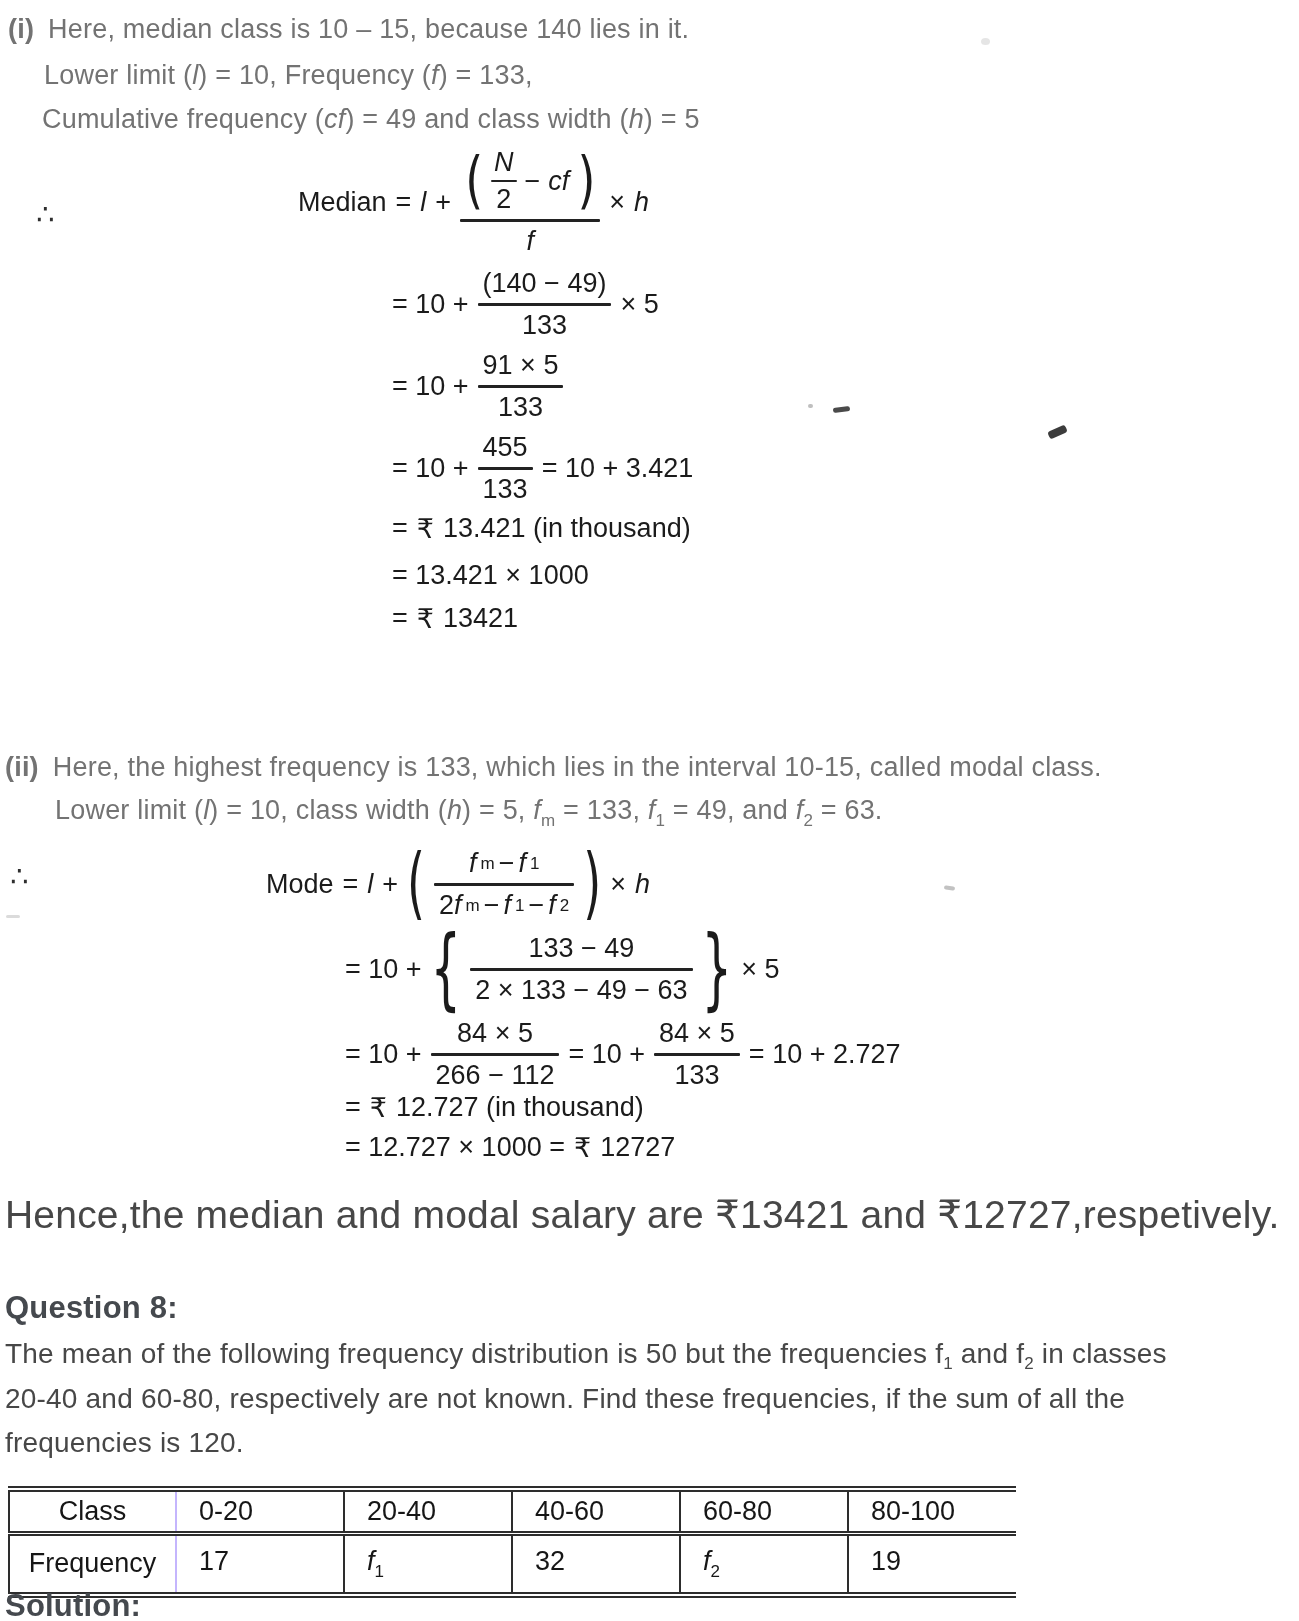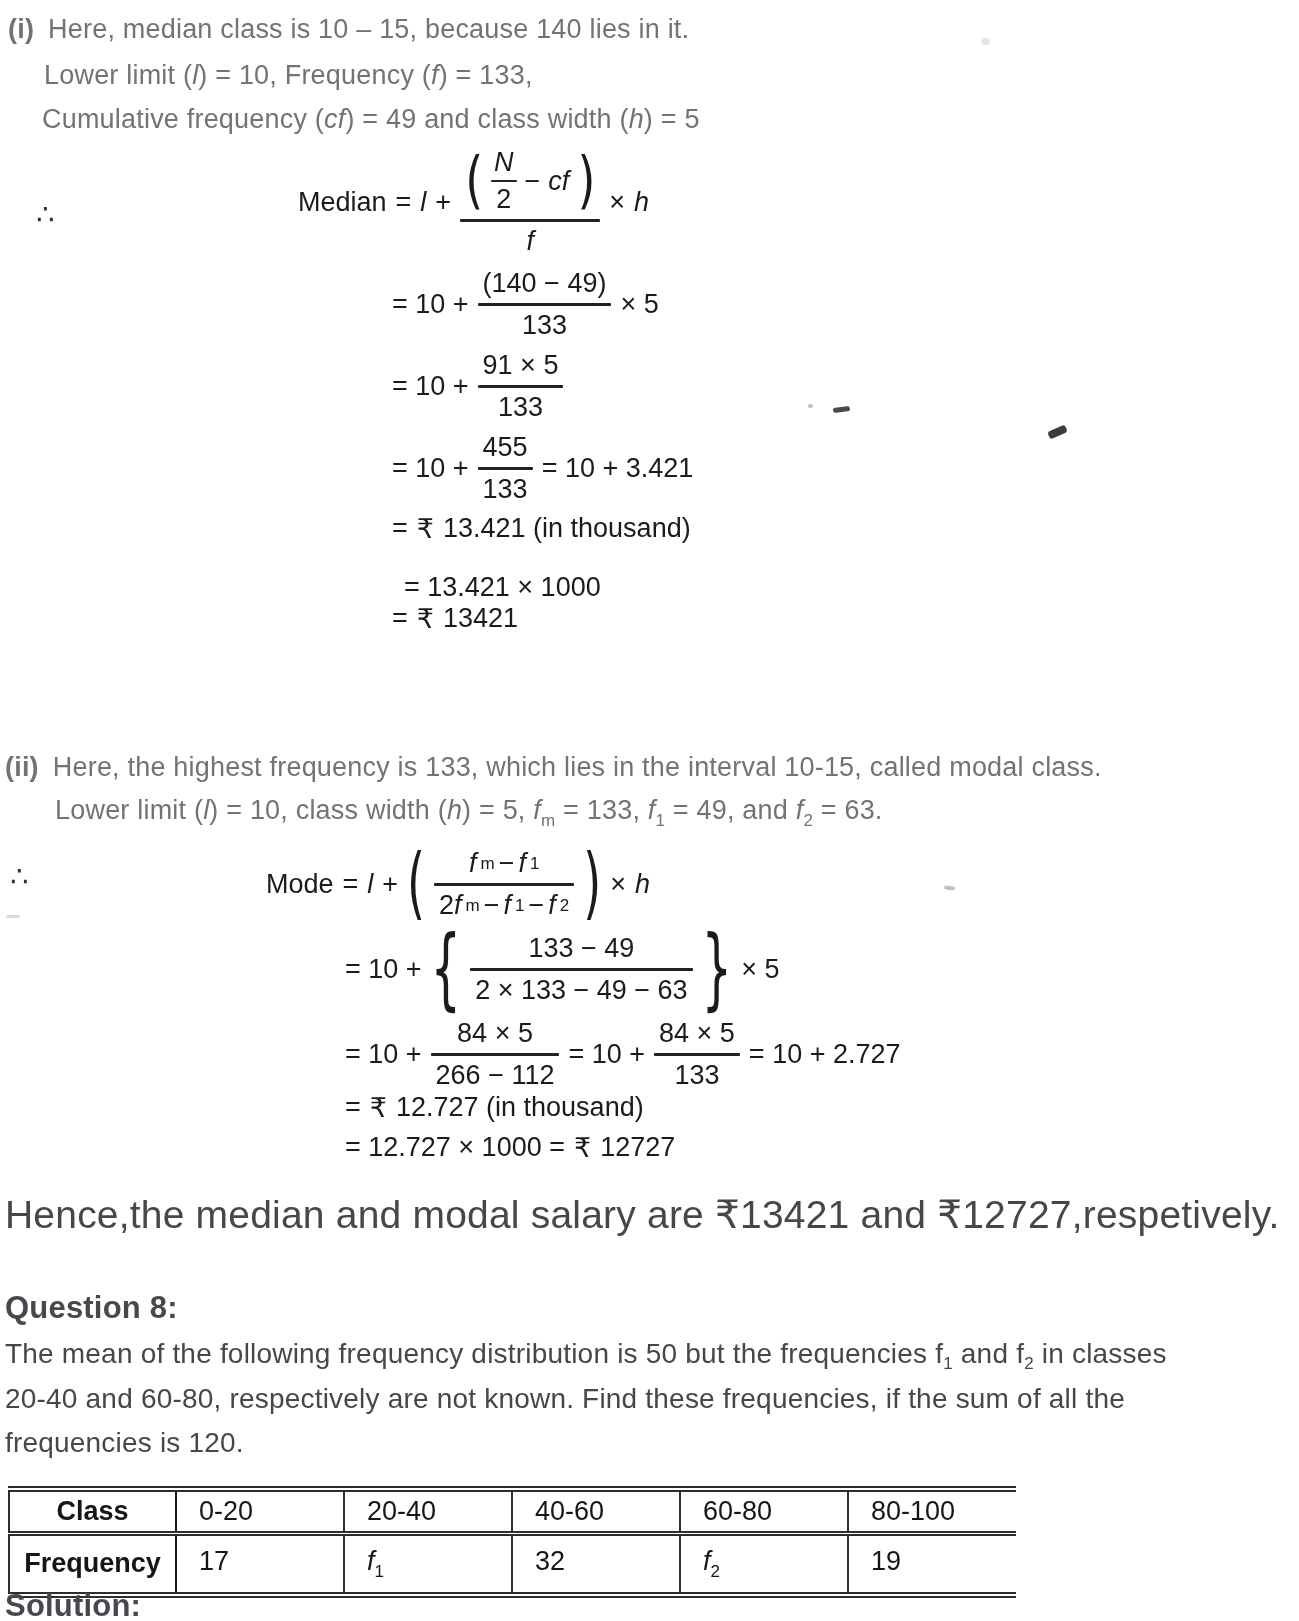--- a/index.html
+++ b/index.html
@@ -48,23 +48,23 @@
   .qtable {
     border-collapse: collapse; table-layout: fixed;
     border-top: 6px double #2d2d2d;
     border-bottom: 6px double #2d2d2d;
     border-left: 2px solid #2d2d2d;
     font-size: 27px; color: #161616;
   }
   .qtable tr.r1 > * { border-bottom: 5px double #2d2d2d; height: 44px; }
   .qtable tr.r2 > * { height: 62px; }
   .qtable th, .qtable td { border-left: 2px solid #2d2d2d; vertical-align: middle; }
-  .qtable th { font-weight: bold; text-align: center; border-left: none; }
+  .qtable th { font-weight: normal; text-align: center; border-left: none; }
   .qtable td { text-align: left; padding-left: 22px; }
-  .qtable td:nth-child(2) { border-left: 2px solid #0f172a; margin-left: 28px; }
+  .qtable td:nth-child(2) { border-left: 2px solid #c4b5fd; margin-left: 28px; }
   .cv.ital { font-style: italic; }
   .qtable sub { font-size: 17px; vertical-align: -7px; }
   
   .artifact { position: absolute; background: #4a4a4a; border-radius: 3px; }
 </style>
 </head>
 <body>
 
 <div class="abs scan" style="left:8px; top:14px;">
   <b class="mk">(i)</b><span>Here, median class is 10 – 15, because 140 lies in it.</span>
@@ -136,21 +136,21 @@
   </span>
   <span>= 10 + 3.421</span>
 </div>
 
 <div class="abs math" style="left:392px; top:513px;">
   <span>=</span>
   <span class="rupee">₹</span>
   <span>13.421 (in thousand)</span>
 </div>
 
-<div class="abs math" style="left:404px; top:560px;margin-top:12px;">
+<div class="abs math" style="left:392px; top:560px;">
   <span>= 13.421 × 1000</span>
 </div>
 
 <div class="abs math" style="left:392px; top:603px;">
   <span>=</span>
   <span class="rupee">₹</span>
   <span>13421</span>
 </div>
 
 <div class="abs scan" style="left:5px; top:752px;">

